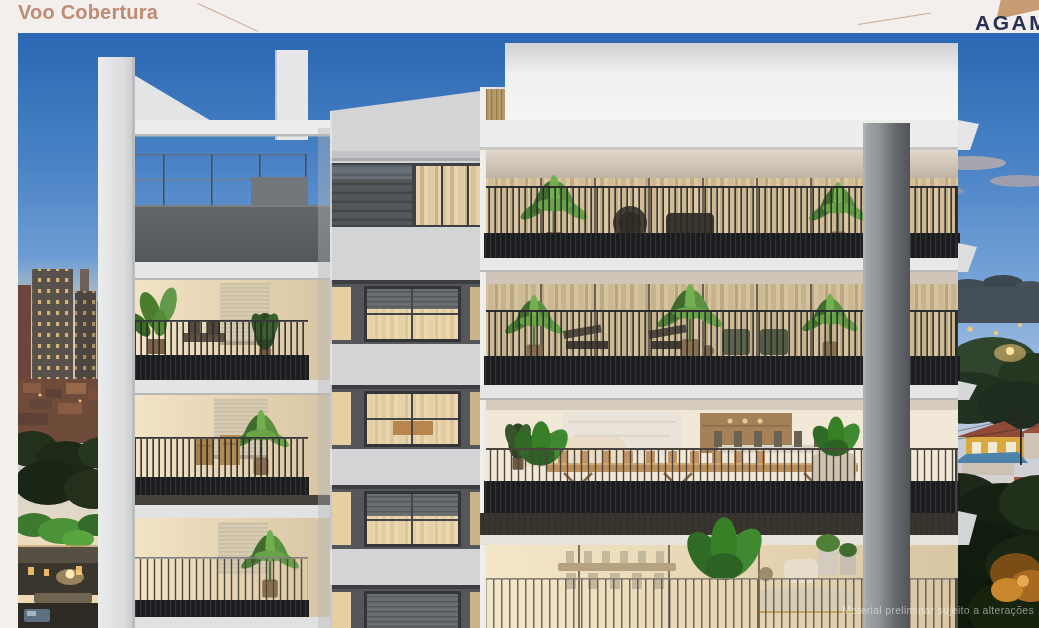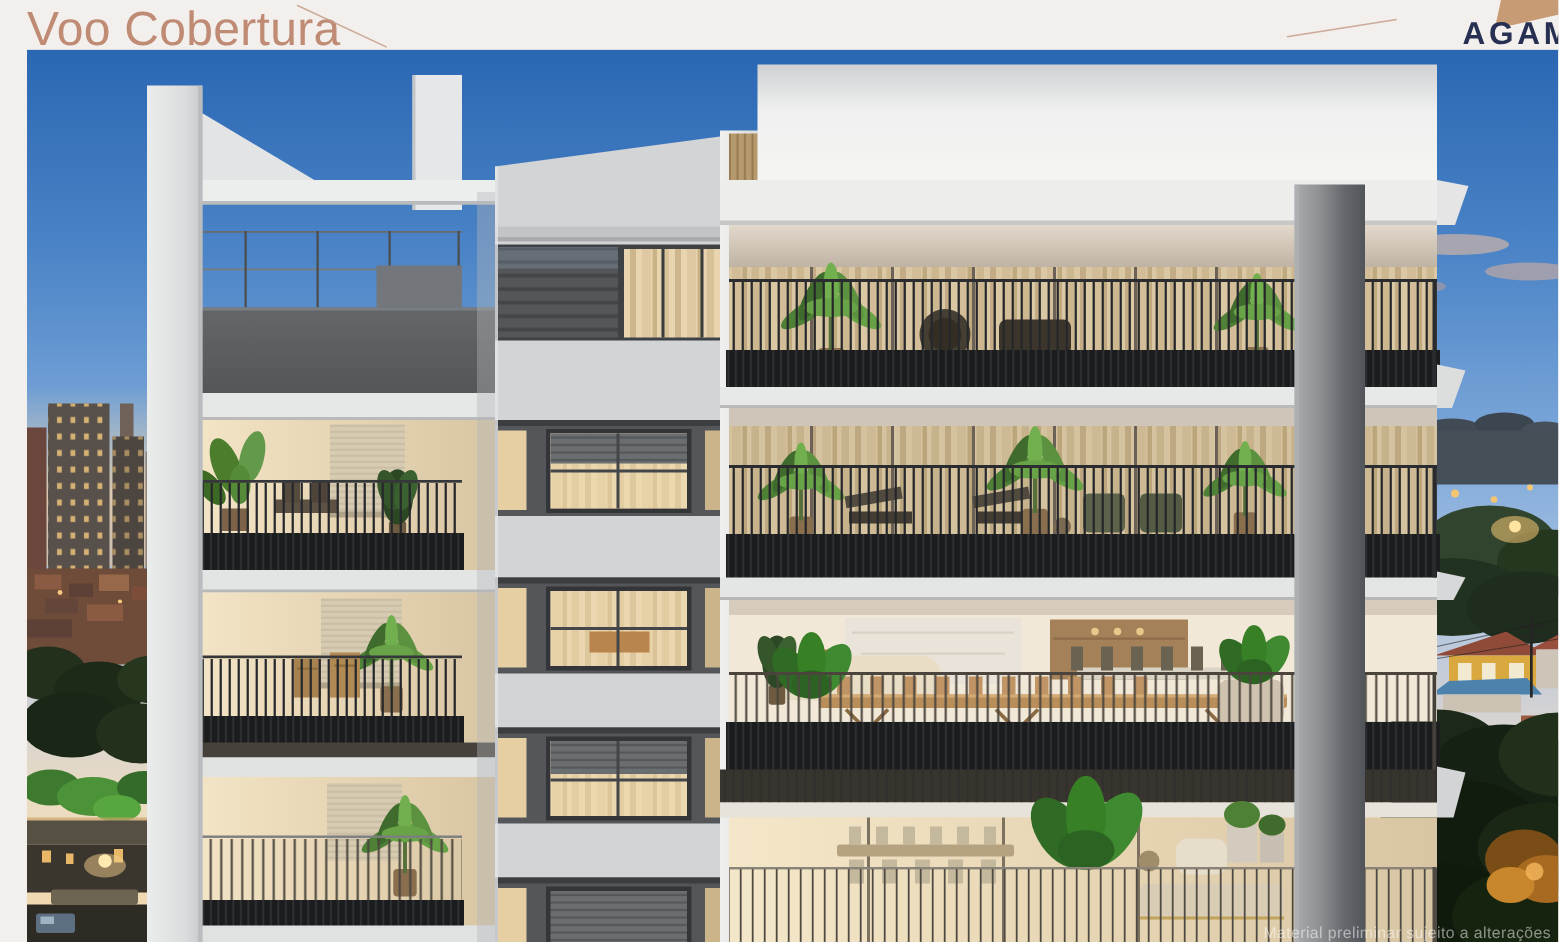--- a/index.html
+++ b/index.html
@@ -4,41 +4,41 @@
 <style>
   html,body{margin:0;padding:0;}
   body{
     width:1039px;height:628px;overflow:hidden;position:relative;
     background:#f2efec;
     font-family:"Liberation Sans", sans-serif;
   }
   .header{position:absolute;left:0;top:0;width:1039px;height:33px;}
   .page-title{
     position:absolute;left:18px;top:1px;
-    font-size:32px;font-weight:400;letter-spacing:.2px;color:#bf8b74;
+    font-size:20px;font-weight:700;letter-spacing:.2px;color:#bf8b74;
     white-space:nowrap;
   }
   .hline{position:absolute;height:1px;background:#c49e88;opacity:.85;transform-origin:left center;}
   .hline-a{left:198px;top:3px;width:66px;transform:rotate(25deg);}
   .hline-b{left:858px;top:24px;width:74px;transform:rotate(-9deg);}
   .logo{position:absolute;top:0;left:973px;width:66px;height:33px;overflow:hidden;}
   .logo-mark{
     position:absolute;left:24px;top:0;width:46px;height:17px;background:#c79b73;
     clip-path:polygon(8% 0,100% 0,100% 52%,22% 100%,0 100%);
   }
   .logo-text{
     position:absolute;left:2px;top:11px;
     font-size:21px;font-weight:600;letter-spacing:2.5px;color:#273052;white-space:nowrap;
   }
   .render-area{
     position:absolute;left:18px;top:33px;width:1021px;height:595px;overflow:hidden;
   }
   .render-area svg{display:block;width:1021px;height:595px;}
   .watermark{
-    position:absolute;right:5px;bottom:0;
+    position:absolute;right:5px;bottom:12px;
     font-size:10.5px;color:rgba(255,255,255,.5);letter-spacing:.3px;white-space:nowrap;text-align:right;
   }
 </style>
 </head>
 <body>
 
 <div class="header">
   <div class="page-title">Voo Cobertura</div>
   <div class="hline hline-a"></div>
   <div class="hline hline-b"></div>

